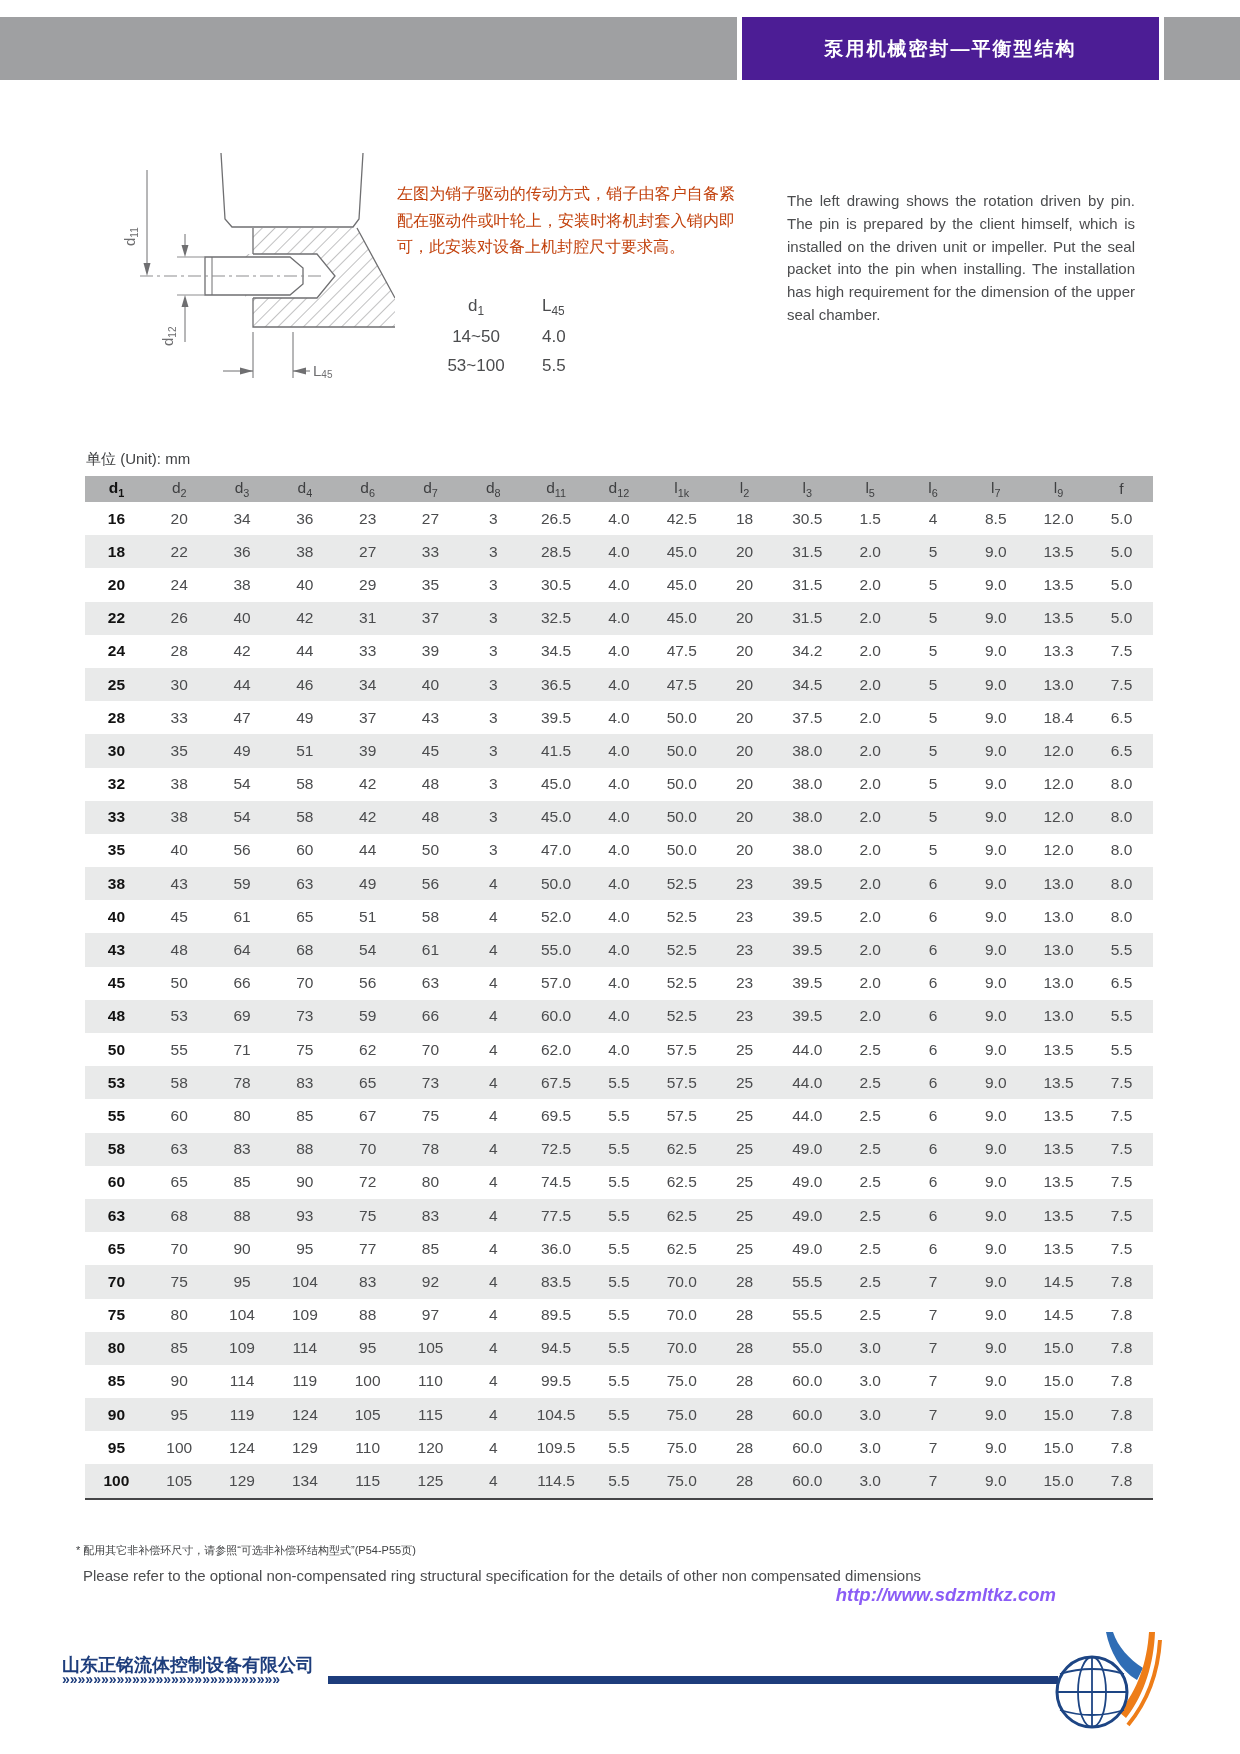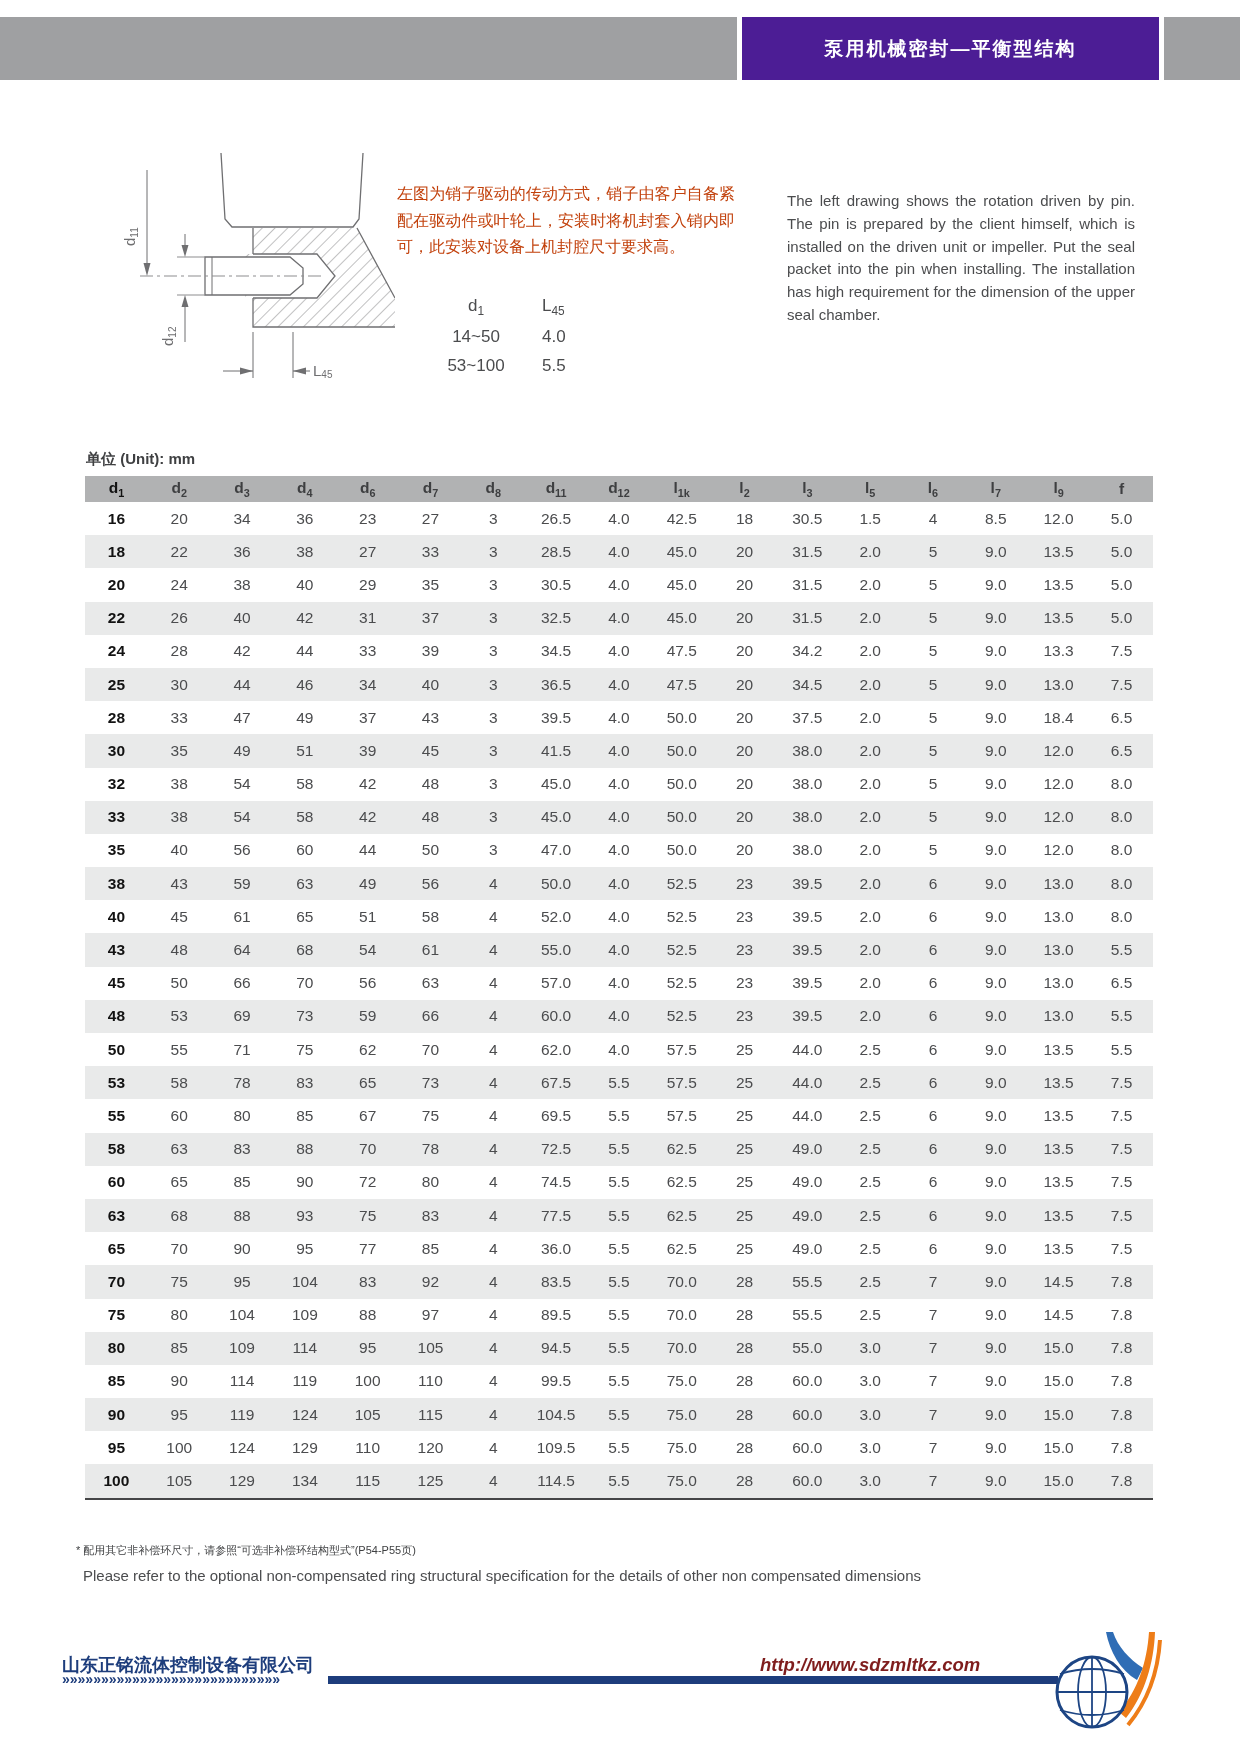--- a/index.html
+++ b/index.html
@@ -25,44 +25,44 @@
   .en-intro {
     position:absolute; left:787px; top:190px; width:348px;
     font-size:15px; line-height:22.8px; text-align:justify; color:#4b4c4e;
   }
   .pin-table { position:absolute; left:432px; top:293px; font-size:17px; color:#4b4c4e; }
   .pin-table .prow { display:flex; height:29px; align-items:center; }
   .pin-table .c1 { width:88px; text-align:center; }
   .pin-table .c2 { width:70px; margin-left:22px; text-align:left; }
   sub { font-size:70%; }
   
-  .unit { position:absolute; left:86px; top:450px; font-size:15px; color:#3f4042;font-weight:bold; }
+  .unit { position:absolute; left:86px; top:450px; font-size:15px; color:#3f4042; }
   .spec-table {
     position:absolute; left:85px; top:476px; width:1068px;
     border-collapse:collapse; table-layout:fixed;
     border-bottom:2px solid #454547;
   }
   .spec-table th {
-    background:#b1b2b3; height:26px; font-weight:bold;
+    background:#b1b2b3; height:26px; font-weight:normal;
     font-size:15.5px; color:#3e3f41; padding:0; text-align:center;
   }
   .spec-table th:first-child { font-weight:bold; color:#121212; }
   .spec-table td { height:33.2px; text-align:center; font-size:15.5px; padding:0; color:#4b4c4e; }
   .spec-table tbody tr:nth-child(even) { background:#e9eaea; }
   .spec-table td:first-child { font-weight:bold; color:#121212; }
   
   .footnote-cn { position:absolute; left:76px; top:1543px; font-size:11px; color:#3f4042;text-align:right; }
   .footnote-en { position:absolute; left:83px; top:1567px; font-size:15px; color:#4b4c4e; }
   
   .footer-company { position:absolute; left:62px; top:1653px; font-size:18px; font-weight:bold; color:#1d3d7c; }
   .footer-chevrons { position:absolute; left:62px; top:1671px; font-size:14px; font-weight:bold; color:#1d3d7c; white-space:nowrap; }
   .footer-bar { position:absolute; left:328px; top:1676px; width:730px; height:8px; background:#1d3d7c; }
   .footer-url {
-    position:absolute; left:760px; top:1654px; width:296px; text-align:left;
-    font-size:18.5px; font-weight:bold; font-style:italic; color:#7f1d1d;
+    position:absolute; left:760px; top:1584px; width:296px; text-align:right;
+    font-size:18.5px; font-weight:bold; font-style:italic; color:#8b5cf6;
   }
   .footer-logo { position:absolute; left:1050px; top:1632px; }
 </style>
 </head>
 <body>
 
 <div class="topbar"></div>
 <div class="titlebox">
   <span>泵用机械密封—平衡型结构</span>
 </div>

